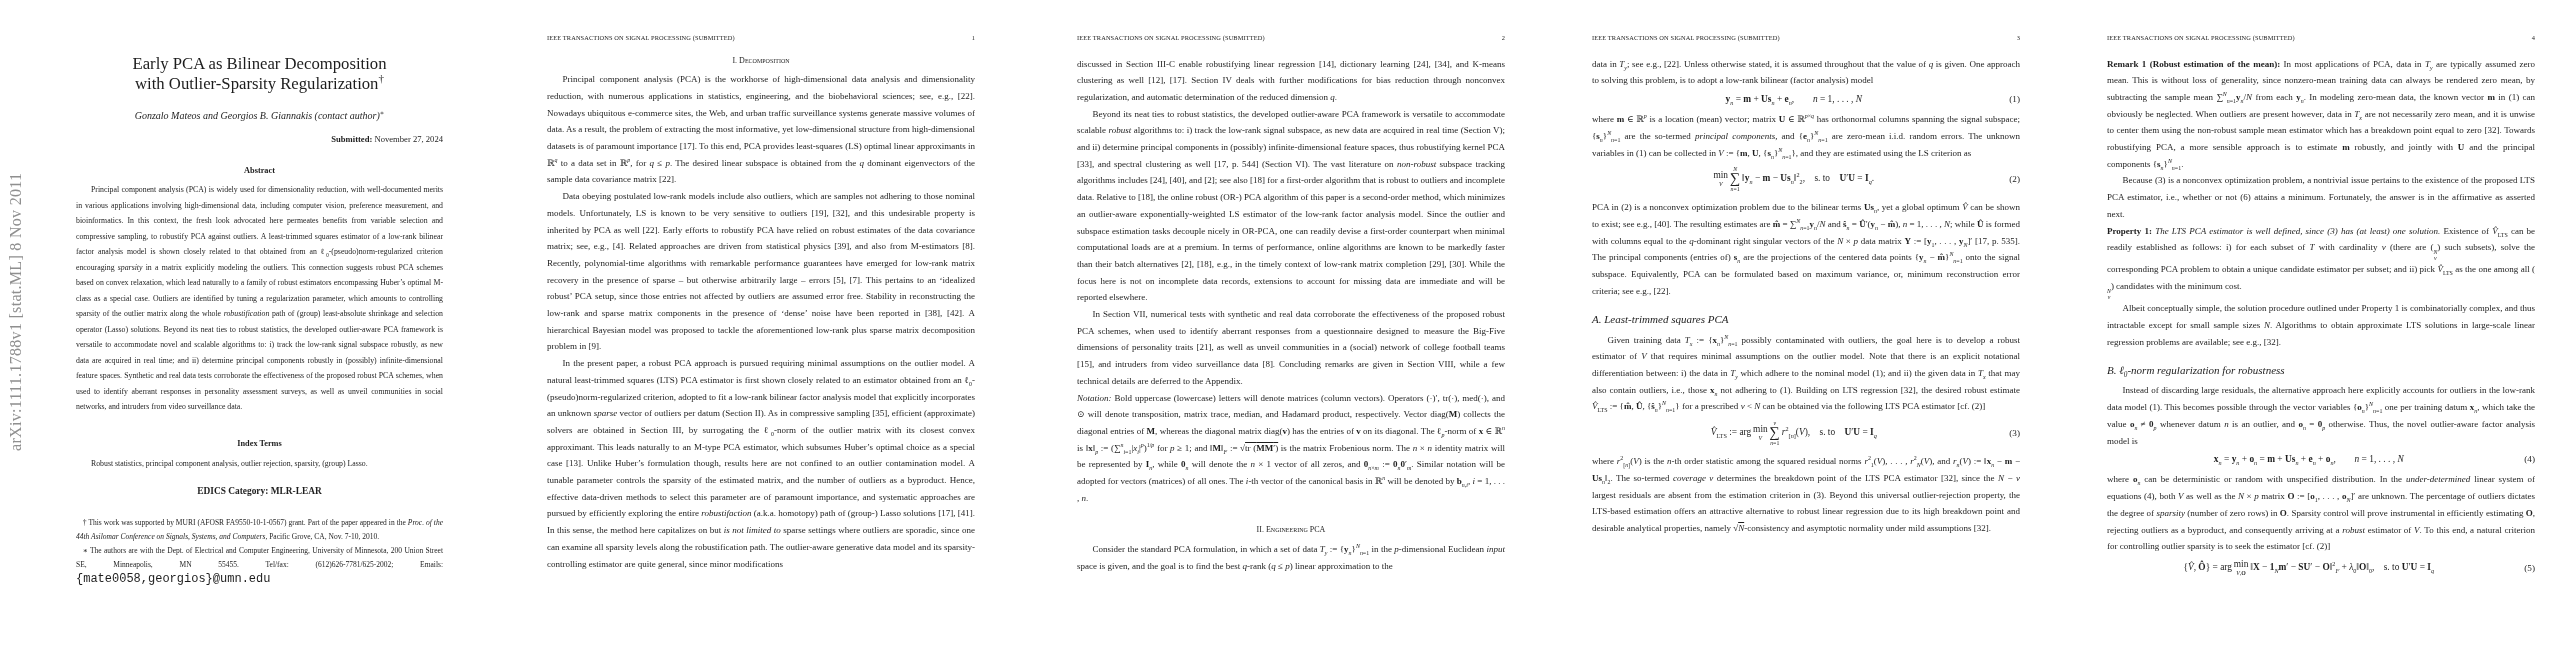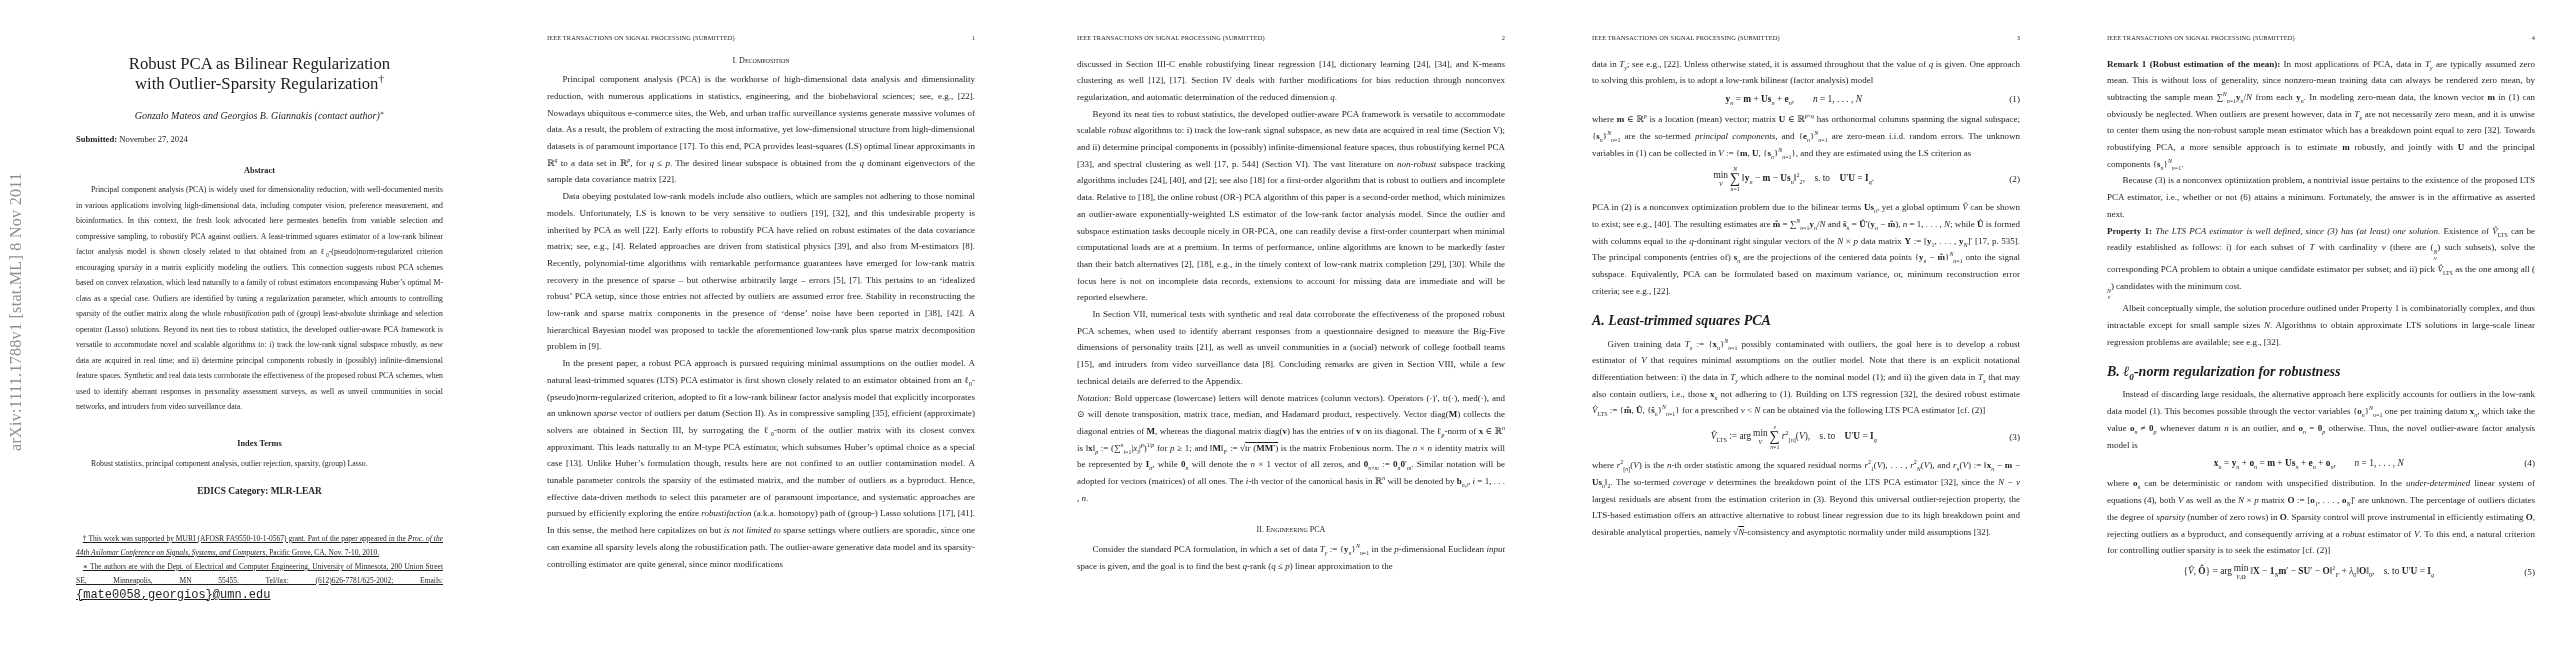--- a/index.html
+++ b/index.html
@@ -7,37 +7,37 @@
           font-family:"Liberation Serif","DejaVu Serif",serif;color:#1d1d1d;}
   
   .banner{position:absolute;left:6.7px;top:118px;height:333px;writing-mode:vertical-rl;
           transform:rotate(180deg);font-size:16px;letter-spacing:0.3px;color:#8f8f8f;white-space:nowrap;}
   
   .tp{position:absolute;left:76px;top:0;width:367px;}
   .t1{text-align:center;font-size:16.7px;line-height:20px;font-weight:400;}
   .t1.first{margin-top:54px;}
   .t1.second{margin-top:0;}
   .authors{margin-top:15.6px;text-align:center;font-size:10px;}
-  .submitted{margin-top:13.3px;text-align:left;font-size:8.6px;}
+  .submitted{margin-top:13.3px;text-align:right;font-size:8.6px;}
   .abshead{margin-top:22px;text-align:center;font-size:8.3px;font-weight:bold;}
   .abs{margin:7.2px 0 0;font-size:7.8px;line-height:15.5px;text-align:justify;text-indent:15px;}
   .it-head{margin-top:24px;}
   .keywords{margin-top:8.3px;}
   .edics{margin-top:14.5px;text-align:center;font-weight:bold;font-size:9.4px;}
-  .fnblock{margin-top:36px;text-decoration:underline;}
+  .fnblock{margin-top:20px;}
   .fn{margin:0;font-size:7.5px;line-height:14px;text-align:justify;text-indent:6.7px;}
   .mono{font-family:"Liberation Mono","DejaVu Sans Mono",monospace;font-size:12px;}
   
   .page{position:absolute;top:0;width:428px;}
   .phead{margin-top:34px;display:flex;justify-content:space-between;align-items:baseline;
          font-size:6.4px;letter-spacing:0.1px;}
   .sech{margin:14.5px 0 6.7px;text-align:center;font-size:8px;font-weight:400;}
   .sech.mt2{margin-top:19px;}
   .sc{font-variant:small-caps;}
-  .subsech{margin:13.3px 0 6.7px;font-size:14px;font-weight:700;}
+  .subsech{margin:13.3px 0 6.7px;font-size:11px;font-weight:400;}
   .b{margin:0;font-size:9px;line-height:16.7px;text-align:justify;text-indent:15.6px;}
   .b.noind{text-indent:0;}
   .b.mt1{margin-top:14.5px;font-family:Liberation Serif, serif;}
   .eqrow{display:flex;align-items:center;margin:5px 0 7.2px;font-size:9.4px;}
   .eqbody{flex:1;text-align:center;}
   .eqnum{width:24.5px;text-align:right;font-size:9.2px;}
   sub,sup{font-size:.66em;line-height:0;}
   .stk{display:inline-flex;flex-direction:column;align-items:center;vertical-align:middle;
        line-height:1.05;text-align:center;font-family:Liberation Serif, serif;}
   .stk .sm{font-size:5.8px;line-height:1.05;}
@@ -46,21 +46,21 @@
   .ovl{text-decoration:overline;}
 </style>
 </head>
 <body>
 
 <div class="canvas">
 
   <div class="banner">arXiv:1111.1788v1  [stat.ML]  8 Nov 2011</div>
 
   <section class="tp">
-    <div class="t1 first">Robust PCA as Bilinear Regularization</div>
+    <div class="t1 first">Early PCA as Bilinear Decomposition</div>
     <div class="t1 second">with Outlier-Sparsity Regularization<sup>†</sup></div>
     <div class="authors"><i>Gonzalo Mateos and Georgios B. Giannakis (contact author)</i><sup>∗</sup></div>
     <div class="submitted"><b>Submitted:</b> November 27, 2024</div>
     <div class="abshead">Abstract</div>
     <p class="abs">Principal component analysis (PCA) is widely used for dimensionality reduction, with well-documented merits in various applications involving high-dimensional data, including computer vision, preference measurement, and bioinformatics. In this context, the fresh look advocated here permeates benefits from variable selection and compressive sampling, to robustify PCA against outliers. A least-trimmed squares estimator of a low-rank bilinear factor analysis model is shown closely related to that obtained from an ℓ<sub>0</sub>-(pseudo)norm-regularized criterion encouraging <i>sparsity</i> in a matrix explicitly modeling the outliers. This connection suggests robust PCA schemes based on convex relaxation, which lead naturally to a family of robust estimators encompassing Huber’s optimal M-class as a special case. Outliers are identified by tuning a regularization parameter, which amounts to controlling sparsity of the outlier matrix along the whole <i>robustification</i> path of (group) least-absolute shrinkage and selection operator (Lasso) solutions. Beyond its neat ties to robust statistics, the developed outlier-aware PCA framework is versatile to accommodate novel and scalable algorithms to: i) track the low-rank signal subspace robustly, as new data are acquired in real time; and ii) determine principal components robustly in (possibly) infinite-dimensional feature spaces. Synthetic and real data tests corroborate the effectiveness of the proposed robust PCA schemes, when used to identify aberrant responses in personality assessment surveys, as well as unveil communities in social networks, and intruders from video surveillance data.</p>
     <div class="abshead it-head">Index Terms</div>
     <p class="abs keywords">Robust statistics, principal component analysis, outlier rejection, sparsity, (group) Lasso.</p>
     <div class="edics">EDICS Category: MLR-LEAR</div>
     <div class="fnblock">
       <p class="fn">† This work was supported by MURI (AFOSR FA9550-10-1-0567) grant. Part of the paper appeared in the <i>Proc. of the 44th Asilomar Conference on Signals, Systems, and Computers</i>, Pacific Grove, CA, Nov. 7-10, 2010.</p>

